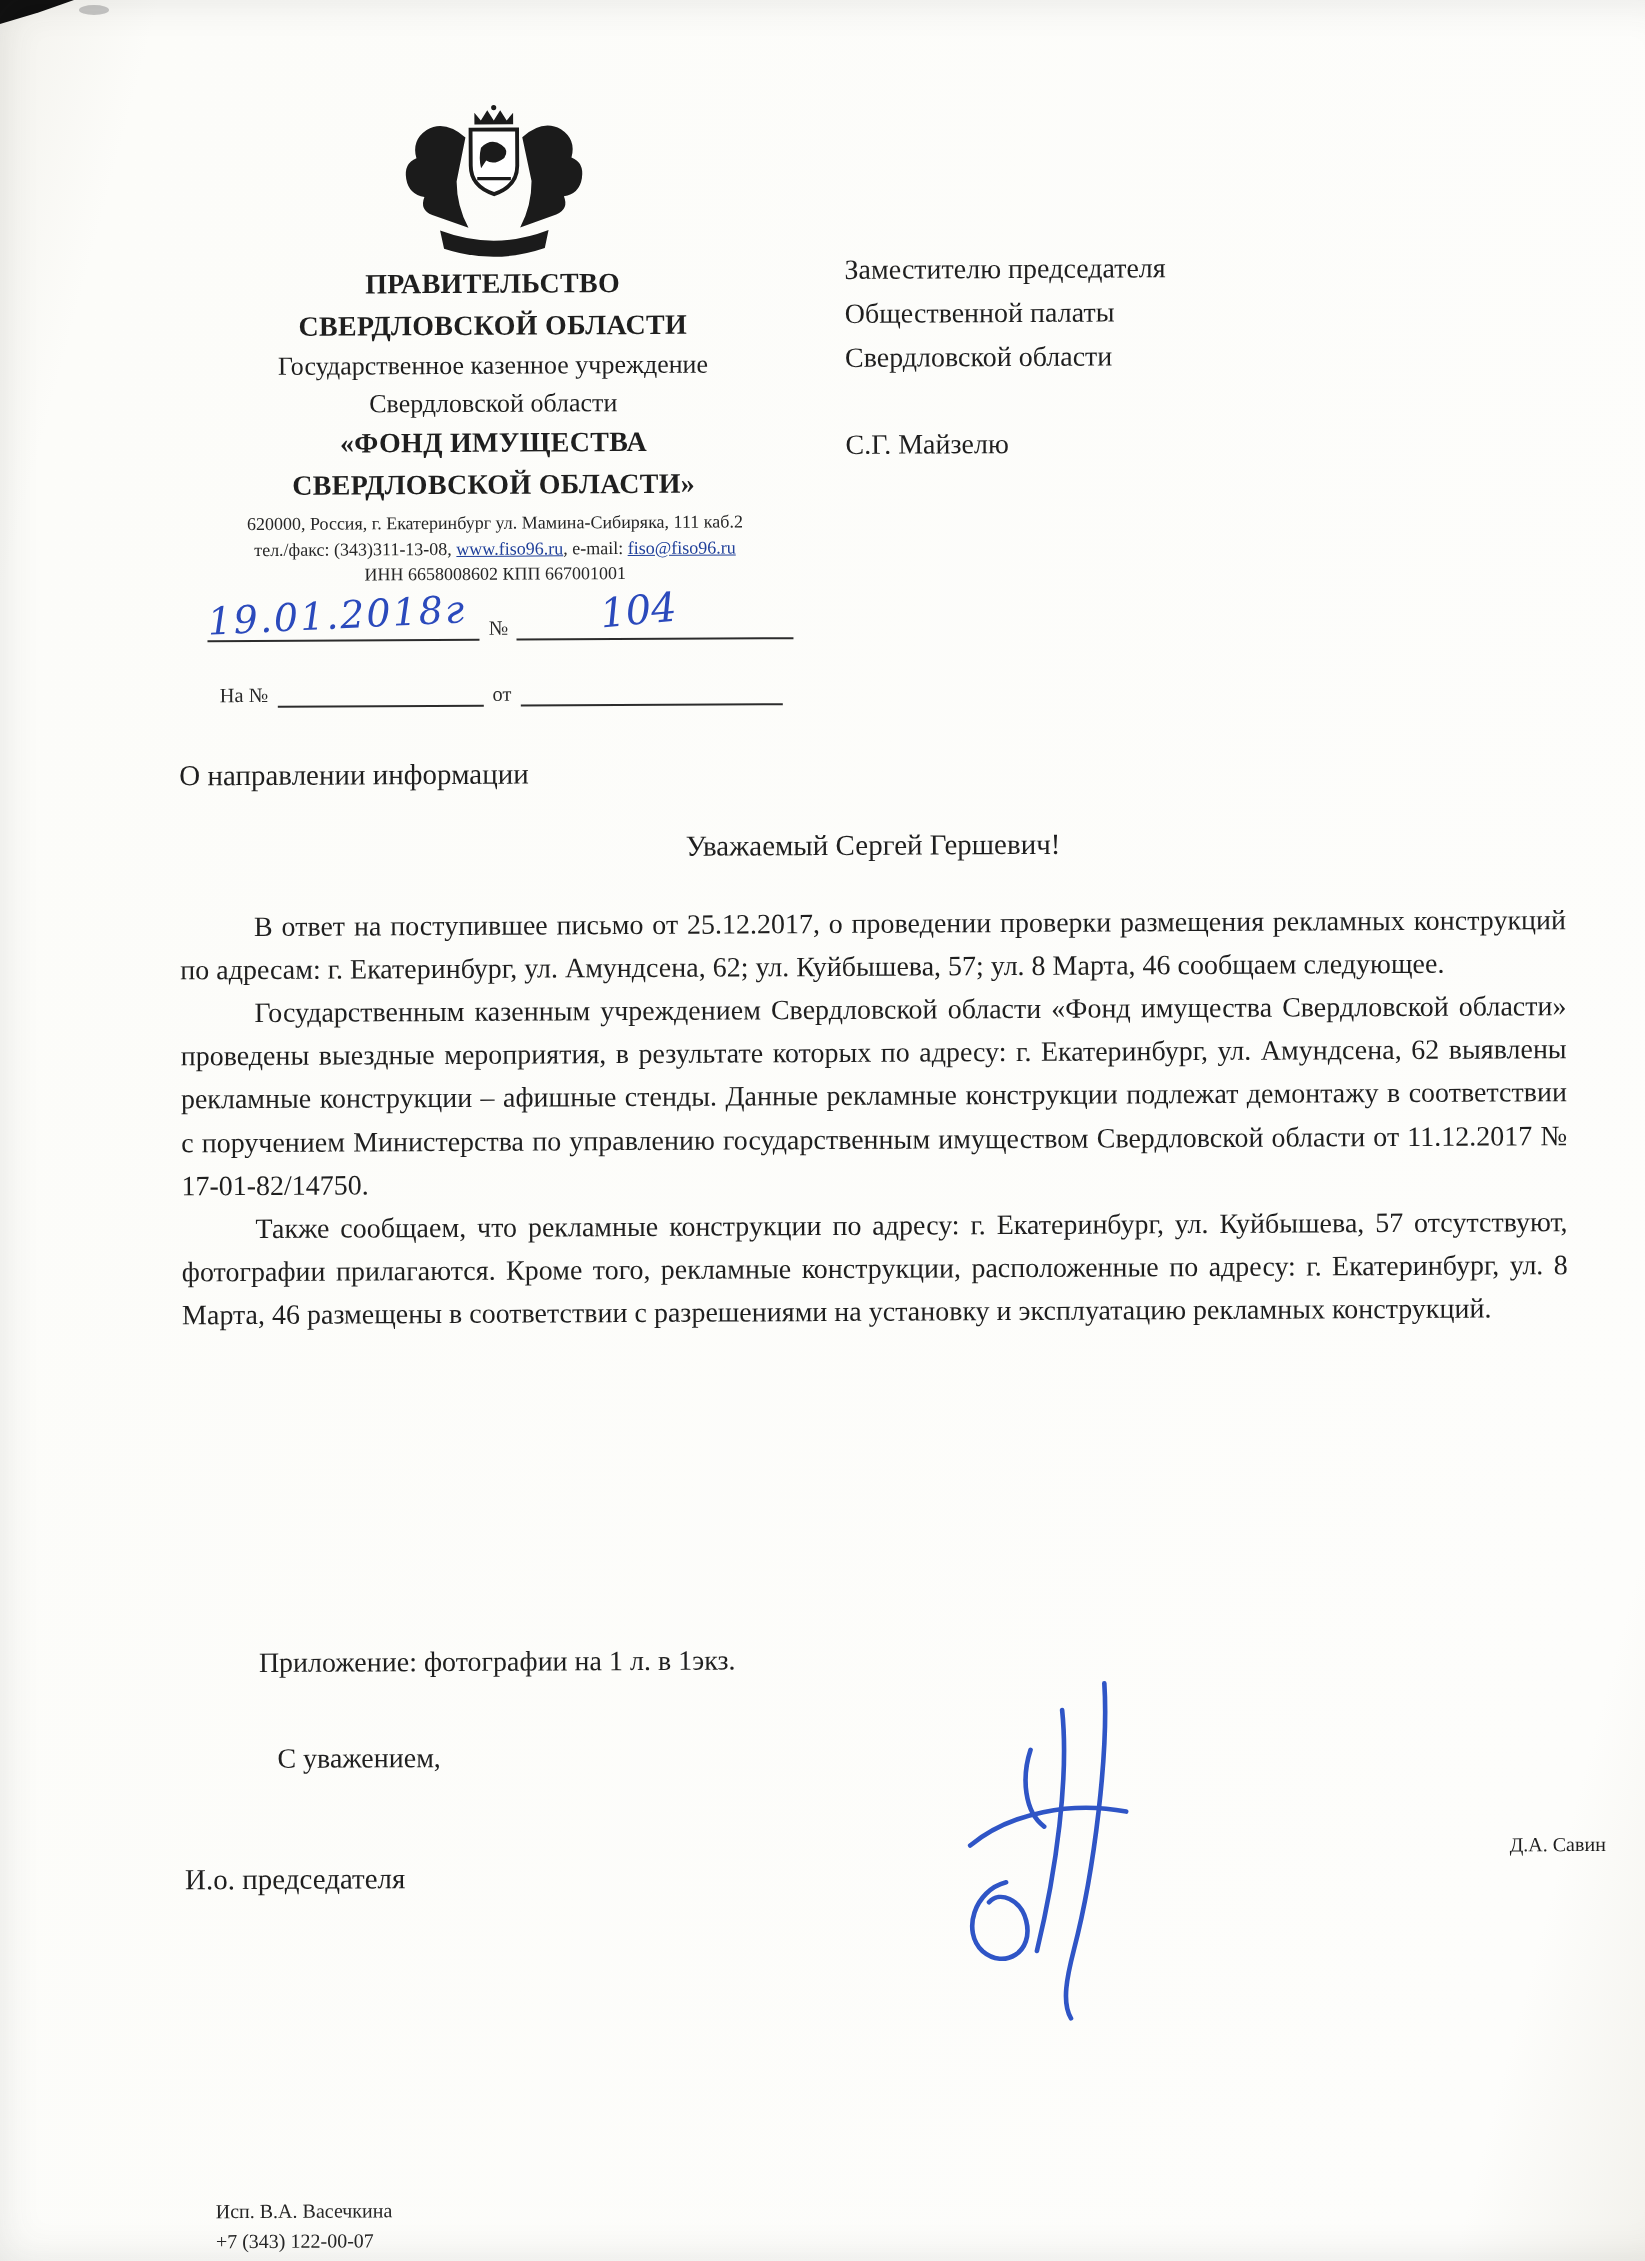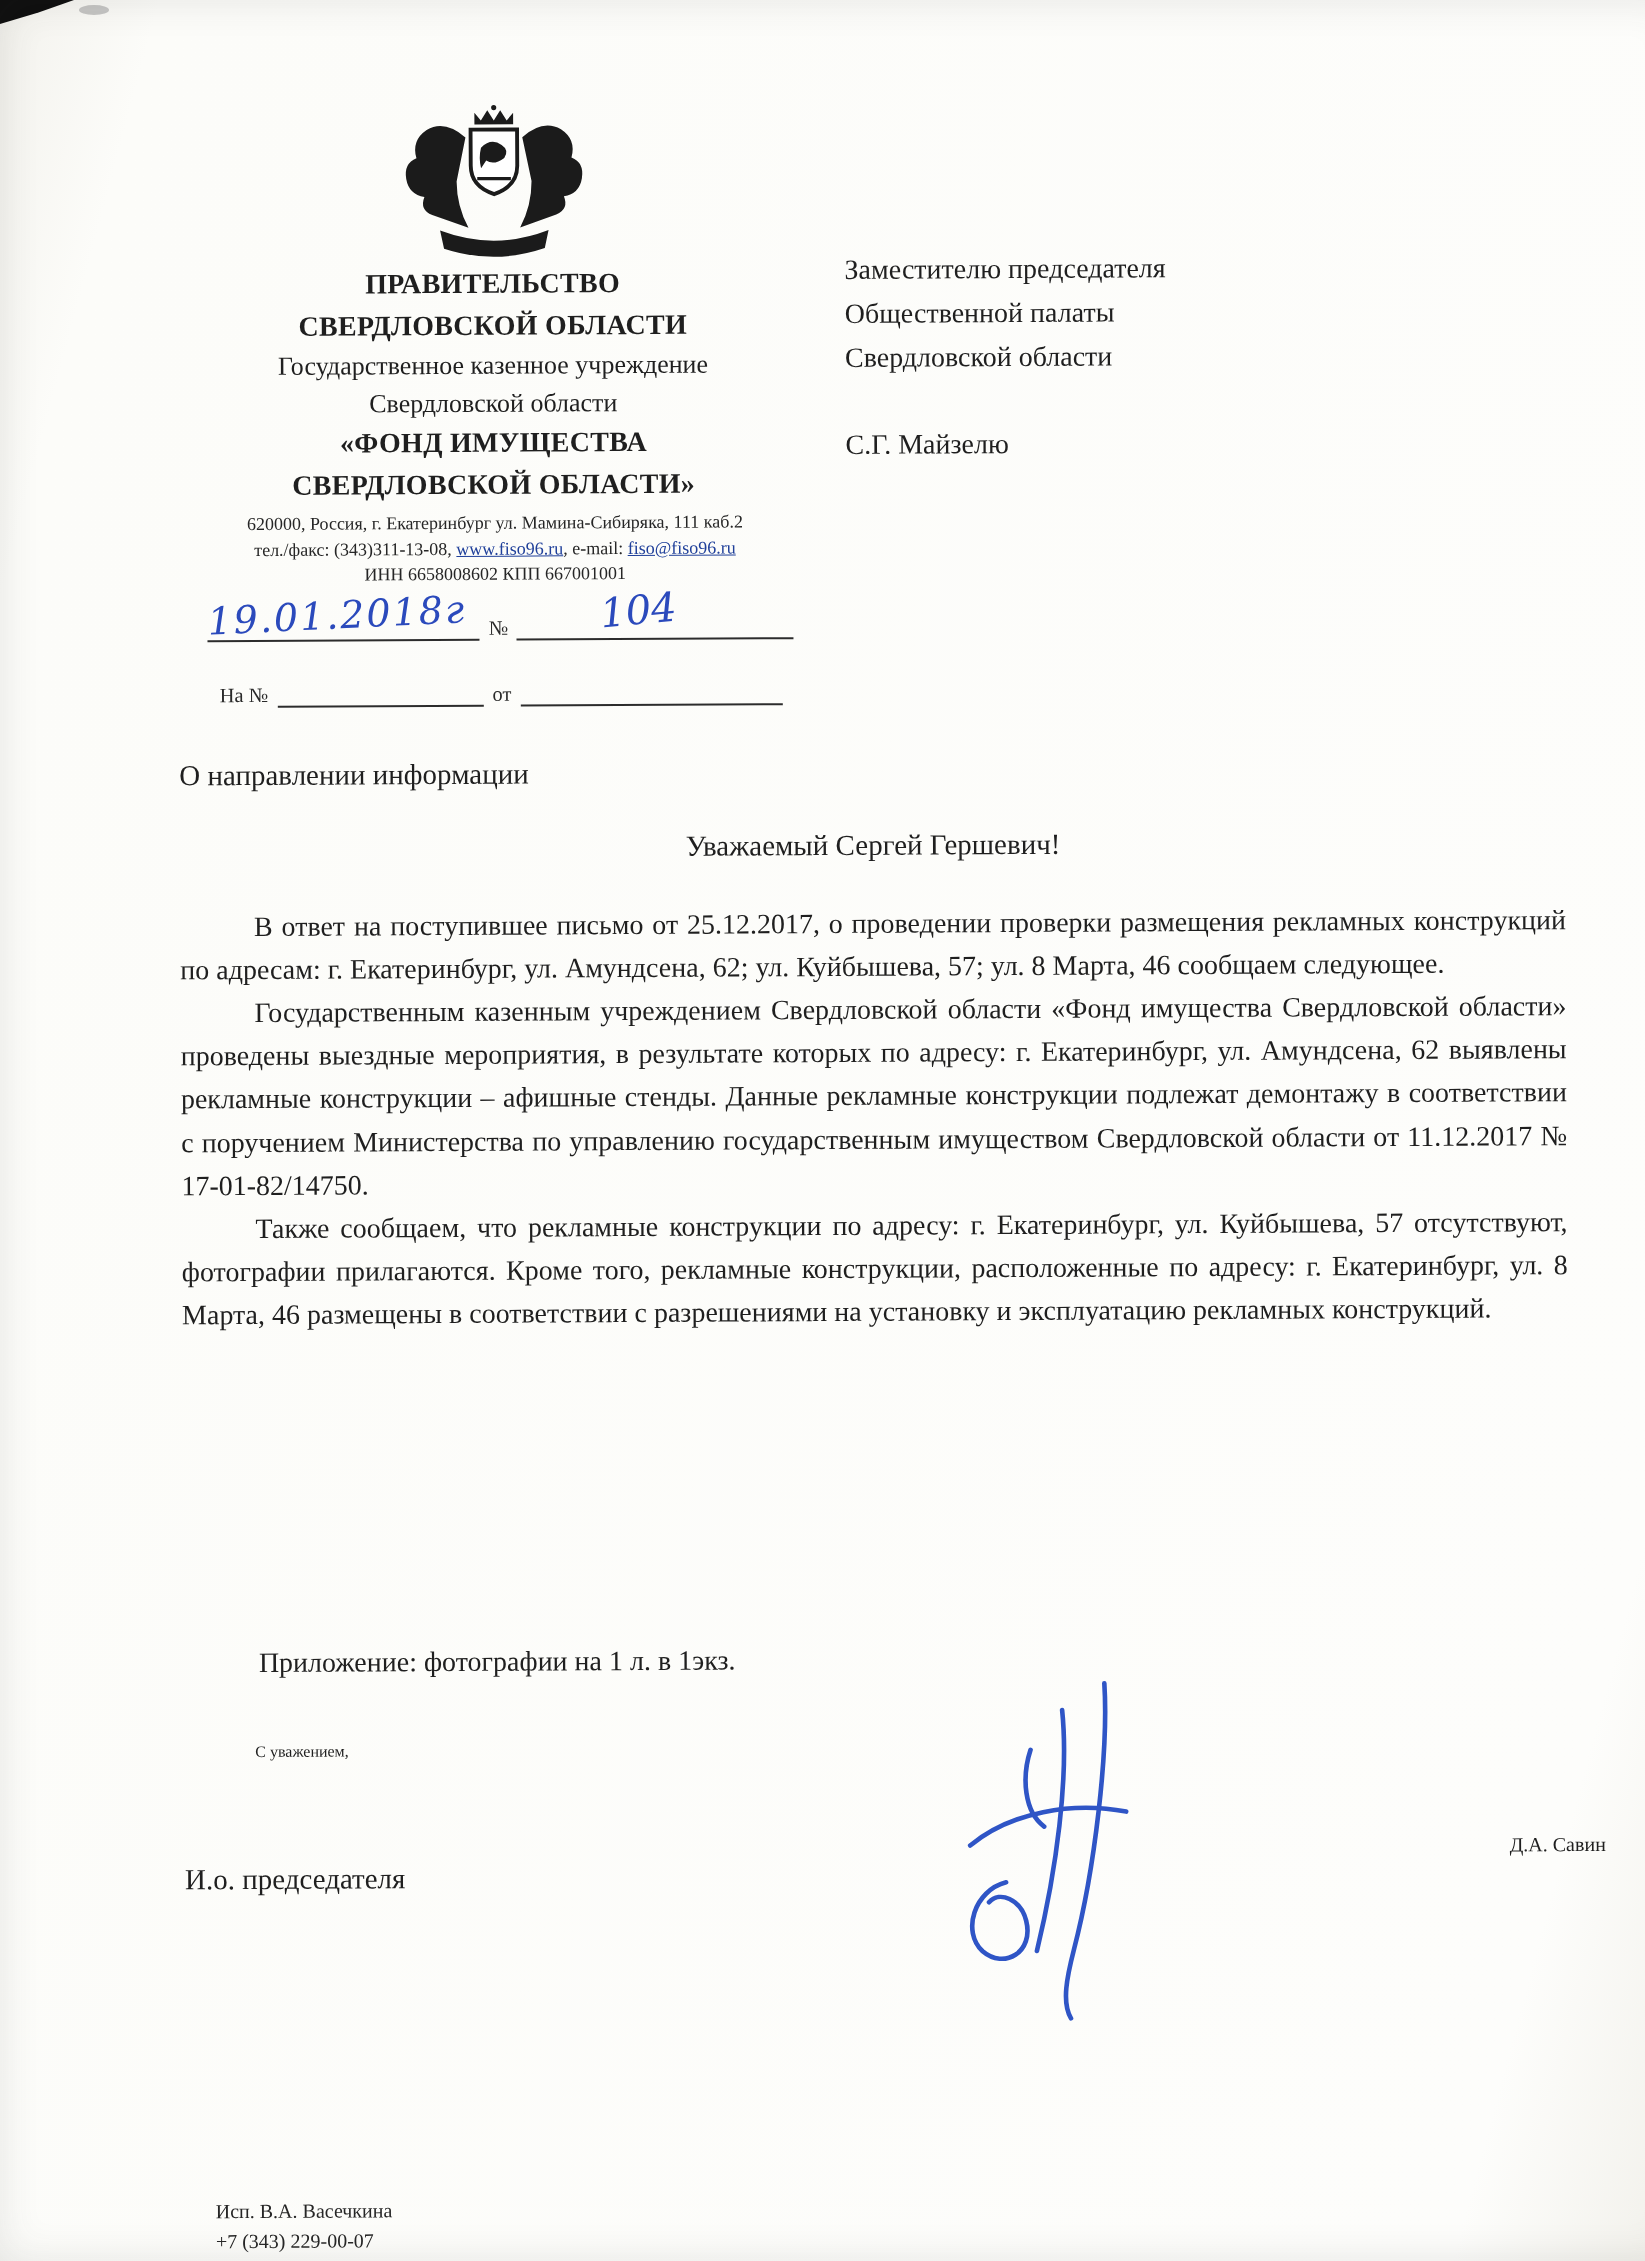--- a/index.html
+++ b/index.html
@@ -50,21 +50,21 @@
   .hw.num-text  { font-size:40px; left:44%; bottom:5.3px; transform:translateX(-50%) rotate(-5deg); }
 
   .subject { position:absolute; left:181px; top:756px; font-size:29px; }
   .salut   { position:absolute; left:181px; top:829px; width:1387px; text-align:center; font-size:29px; }
 
   .bodytext { position:absolute; left:181px; top:902px; width:1386px;
     font-size:28px; line-height:1.54; text-align:justify; }
   .bodytext p { margin:0; text-indent:74px; }
 
   .attach  { position:absolute; left:256px; top:1644px; font-size:28px; }
-  .closing { position:absolute; left:252px; top:1740px; font-size:16px; }
+  .closing { position:absolute; left:274px; top:1740px; font-size:28px; }
 
   .position-title { position:absolute; left:181px; top:1860px; font-size:29px; }
   .signer-name    { position:absolute; right:79px; top:1837px; font-size:20px; }
 
   .signature { position:absolute; left:928px; top:1671px; width:225px; height:361px; }
   .signature svg { width:100%; height:100%; }
 
   .footer { position:absolute; left:210px; top:2193px; font-size:20px; line-height:1.5; color:#262626; }
 </style>
 </head>
@@ -156,20 +156,20 @@
         <path d="M112 318 C64 330 44 392 76 422 C108 450 154 424 142 376 C134 344 102 330 86 348"></path>
         <path d="M58 262 C120 212 212 196 294 212"></path>
         <path d="M150 118 C136 160 140 212 170 234"></path>
       </svg>
     </div>
 
     <div class="signer-name">Д.А. Савин</div>
 
     <div class="footer">
       <div>Исп. В.А. Васечкина</div>
-      <div>+7 (343) 229-00-07</div>
+      <div>+7 (343) 122-00-07</div>
     </div>
 
   </div>
 
   <div class="edge-shade"></div>
 </div>
 
 
 </body></html>

